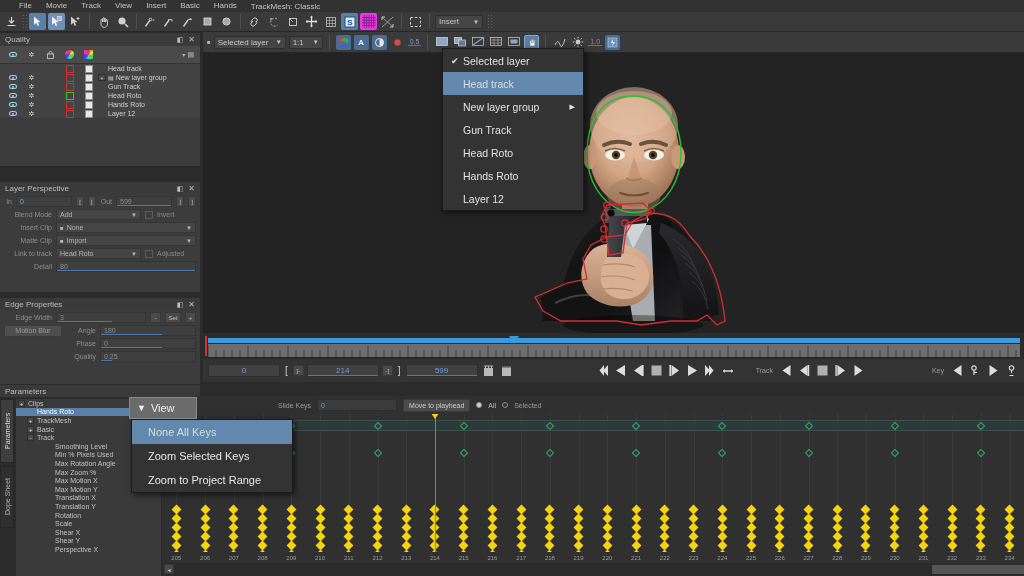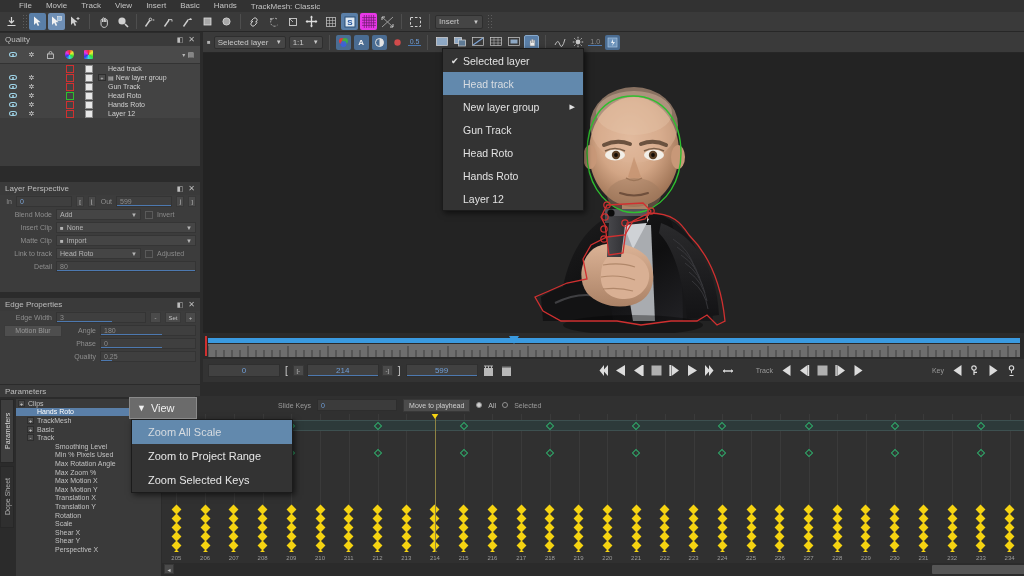--- a/index.html
+++ b/index.html
@@ -1310,23 +1310,23 @@
         <span>Layer 12</span>
       </div>
     </div>
 
   <div id="viewbtn">
     <span style="font-size:9px;">▼</span>
     <span>View</span>
   </div>
   <div id="viewmenu">
       <div class="mrow hl">
-        <span>Zoom All Scale</span>
+        <span>None All Keys</span>
+      </div>
+      <div class="mrow">
+        <span>Zoom Selected Keys</span>
       </div>
       <div class="mrow">
         <span>Zoom to Project Range</span>
       </div>
-      <div class="mrow">
-        <span>Zoom Selected Keys</span>
-      </div>
     </div>
 
 </div>
 
 </body></html>

